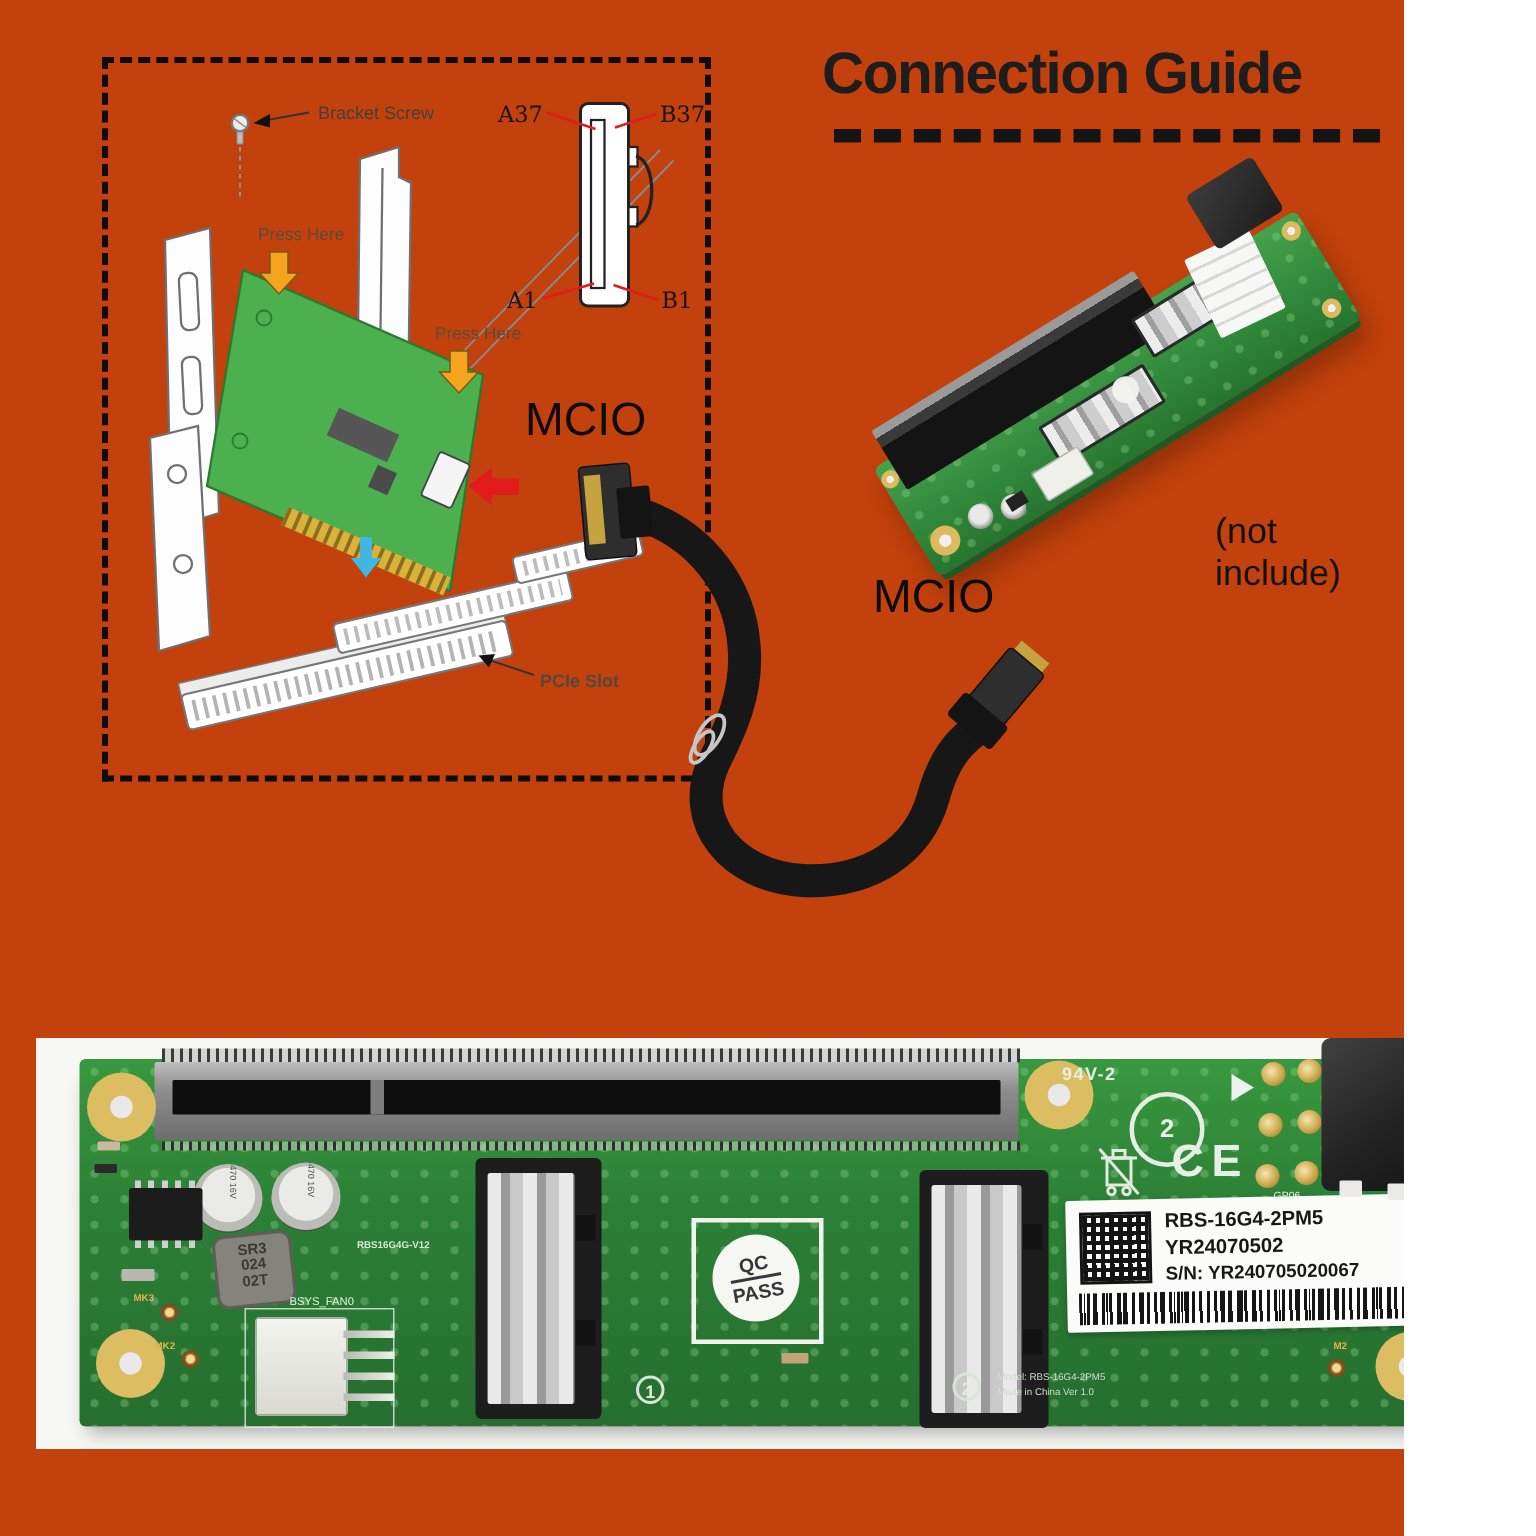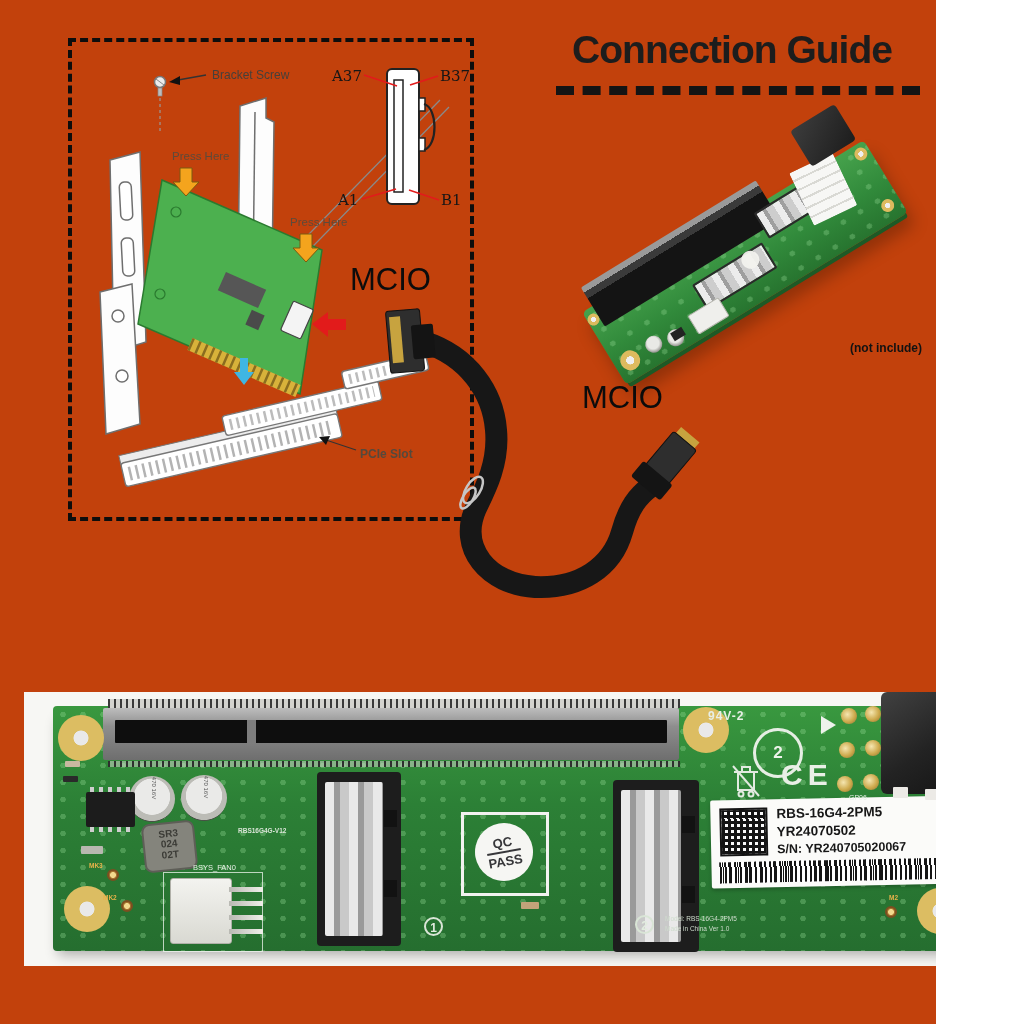--- a/index.html
+++ b/index.html
@@ -10,23 +10,23 @@
   
   .guide-box{left:68px;top:38px;width:406px;height:483px;border:4px dashed #0d0d0d;box-sizing:border-box;}
   .guide-svg{position:absolute;left:0;top:0;}
 
   
   .mcio-label{font-size:31px;font-weight:400;letter-spacing:0;color:#0c0c0c;}
   .mcio-a{left:350px;top:262px;}
   .mcio-b{left:582px;top:380px;}
 
   
-  .cg-title{left:542px;top:28px;width:380px;text-align:center;font-size:39px;font-weight:700;color:#1d1d1d;letter-spacing:-1px;}
+  .cg-title{left:518px;top:28px;width:380px;text-align:center;font-size:39px;font-weight:700;color:#1d1d1d;letter-spacing:-1px;}
   .cg-underline{left:556px;top:86px;width:364px;height:0;border-top:9px dashed #141414;}
-  .not-include{left:850px;top:341px;font-size:12px;font-weight:700;color:#121212;}
+  .not-include{left:810px;top:341px;font-size:24px;font-weight:400;color:#121212;}
 
   
   .photo-top{left:585px;top:128px;width:430px;height:252px;}
   .angled-board{position:absolute;left:-5px;top:92px;width:330px;height:85px;transform:rotate(-31.5deg);
      background:linear-gradient(180deg,#46a24c,#318a3b 55%,#27742f);border-radius:5px;
      box-shadow:0 6px 0 -2px #1d5a26,0 14px 16px rgba(0,0,0,.25);}
   .pcb-dots{position:absolute;inset:0;border-radius:inherit;pointer-events:none;
      background-image:radial-gradient(circle,rgba(150,220,150,.33) 2.5px,transparent 3px);
      background-size:20px 17px;}
   .tslot{position:absolute;left:12px;top:-22px;width:205px;height:46px;border-radius:2px;

